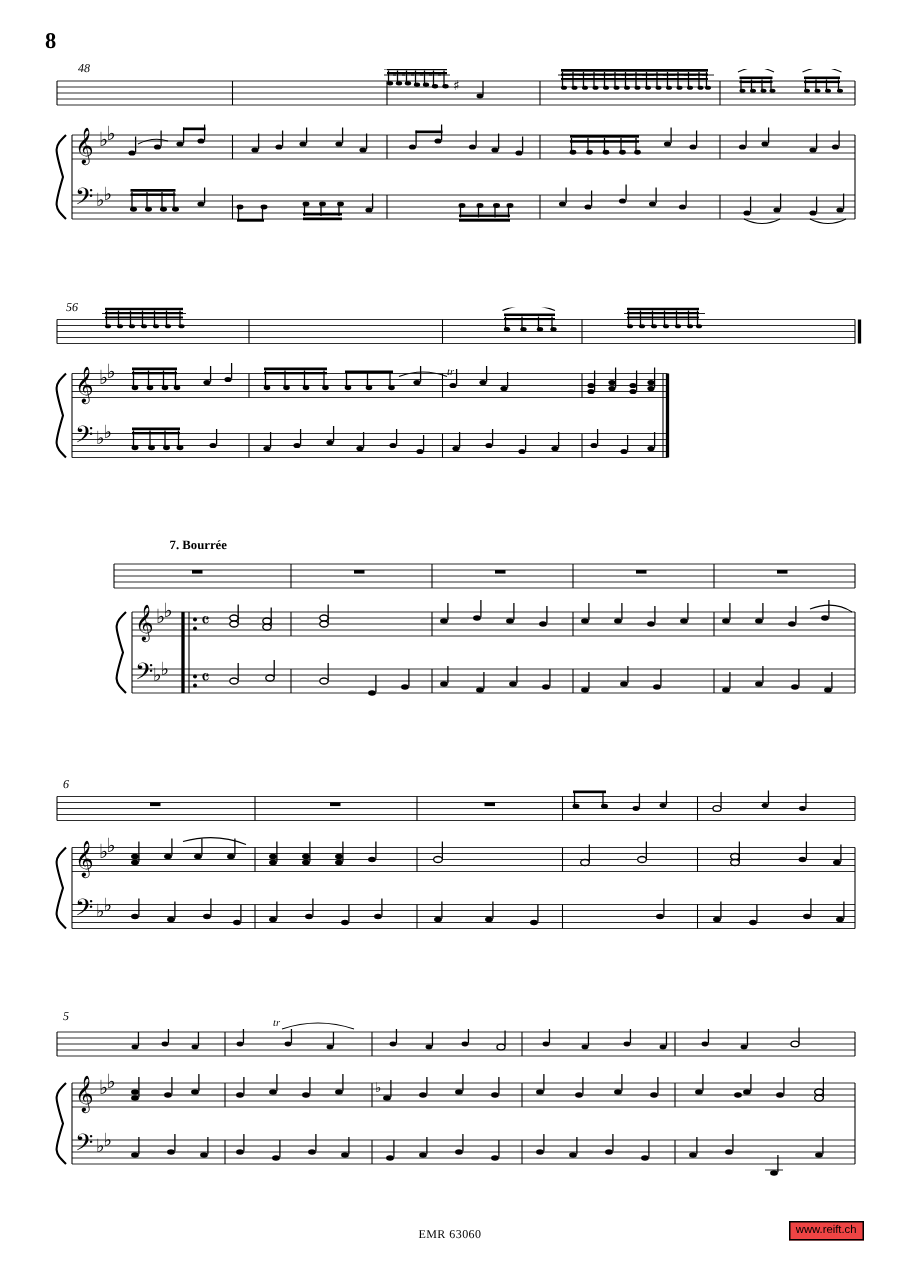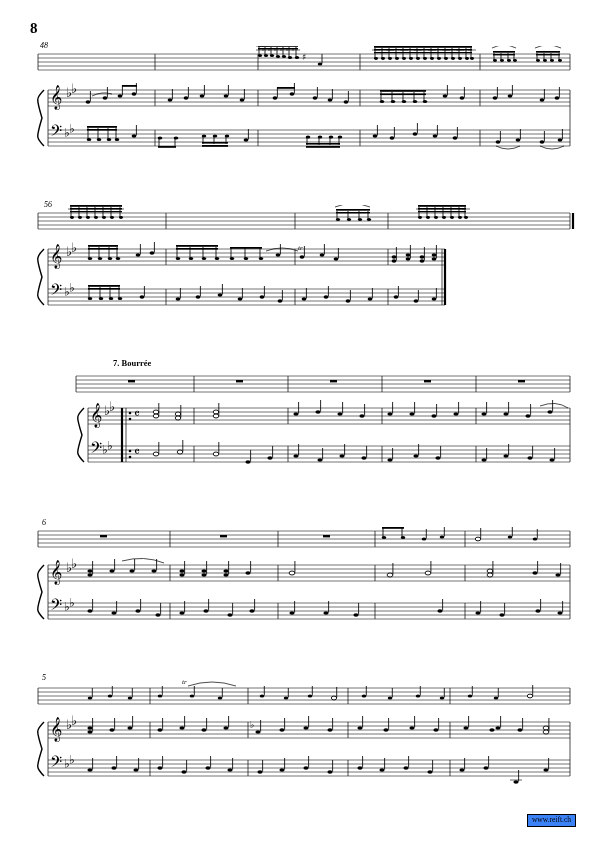--- a/index.html
+++ b/index.html
@@ -56,24 +56,24 @@
     font-family: "Liberation Serif", serif;
     font-size: 8px;
     letter-spacing: 0.3px;
   }
   .footer-url {
     position: absolute;
     right: 24px;
     top: 814px;
     border: 1px solid #000;
     padding: 1px 4px 2px 4px;
-    font-family: Liberation Serif, serif;
+    font-family: Liberation Sans, sans-serif;
     font-size: 7.5px;
     line-height: 1;
-    background: #3b82f6;
+    background: #ef4444;
   }
   svg { display: block; }
   .staff-lines line { stroke: #000; stroke-width: 0.55; }
   .barline { stroke: #000; stroke-width: 0.7; }
   .thickbar { stroke: #000; stroke-width: 2.2; }
   .stem { stroke: #000; stroke-width: 0.85; }
   .beam { fill: #000; }
   .ledger { stroke: #000; stroke-width: 0.6; }
   .notehead { fill: #000; }
   .notehead-open { fill: #fff; stroke: #000; stroke-width: 0.9; }
@@ -82,21 +82,21 @@
   .glyph { font-family: "DejaVu Serif", serif; font-size: 10px; }
   .tr-mark { font-family: "Liberation Serif", serif; font-style: italic; font-size: 7px; }
 </style>
 </head>
 <body>
 
 <div class="page">
 
   <div class="page-number">8</div>
 
-  <div class="measure-num" style="left:40px; top:41px;">48</div>
+  <div class="measure-num" style="left:52px; top:41px;">48</div>
   <div class="system" style="left:30px; top:46px;">
     <svg width="545" height="122" viewBox="0 0 545 122">
 
       <g class="staff-lines">
         <line x1="8" y1="8" x2="540" y2="8"></line>
         <line x1="8" y1="12" x2="540" y2="12"></line>
         <line x1="8" y1="16" x2="540" y2="16"></line>
         <line x1="8" y1="20" x2="540" y2="20"></line>
         <line x1="8" y1="24" x2="540" y2="24"></line>
       </g>
@@ -1106,15 +1106,16 @@
         <line class="stem" x1="458.6" y1="89.5" x2="458.6" y2="78"></line>
         <ellipse class="notehead" cx="486" cy="104" rx="2.6" ry="1.8"></ellipse>
         <line class="ledger" x1="480" y1="102" x2="492" y2="102"></line>
         <line class="stem" x1="488.6" y1="103.5" x2="488.6" y2="92"></line>
         <ellipse class="notehead" cx="516" cy="92" rx="2.6" ry="1.8"></ellipse>
         <line class="stem" x1="518.6" y1="91.5" x2="518.6" y2="80"></line>
       </g>
     </svg>
   </div>
 
+  <div class="footer-id">EMR 63060</div>
   <div class="footer-url">www.reift.ch</div>
 
 </div>
 
 </body></html>

